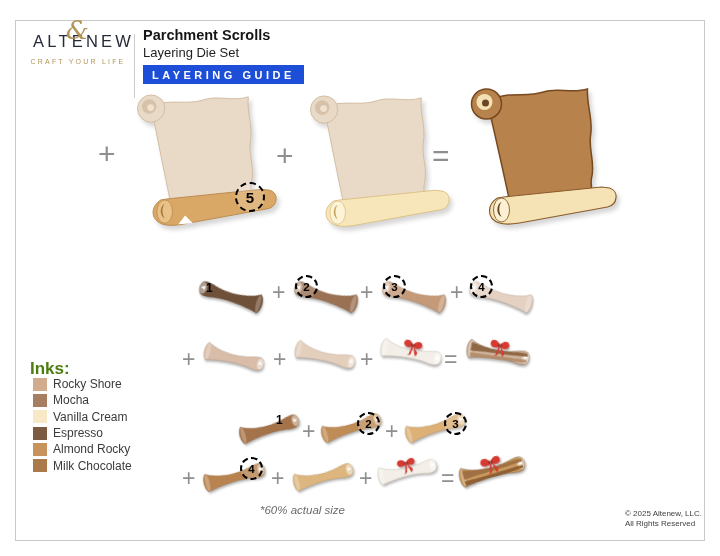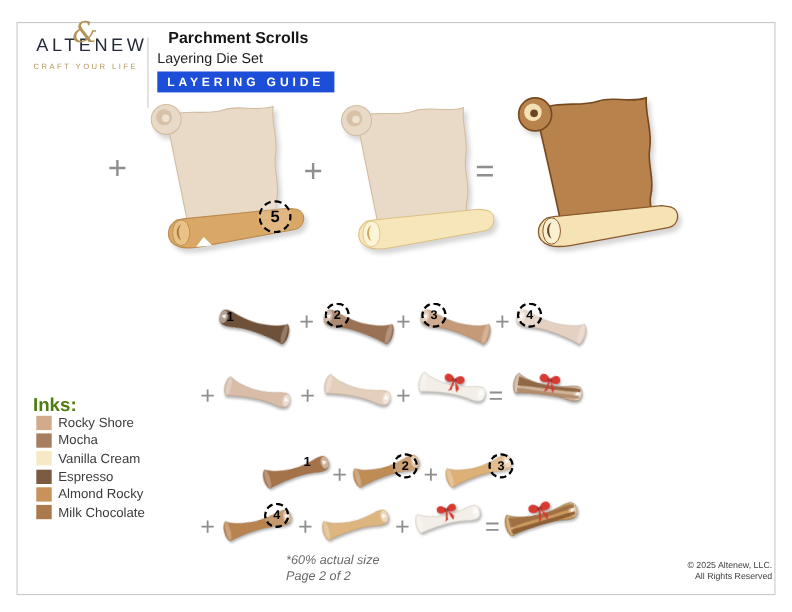--- a/index.html
+++ b/index.html
@@ -7,21 +7,21 @@
   .page { position:relative; width:720px; height:556px; background:#fff; overflow:hidden; }
   .frame { position:absolute; left:15px; top:20px; width:688px; height:519px; border:1px solid #c9c9c9; }
 
   
   .logo { position:absolute; left:22px; top:32px; width:112px; }
   .wordmark { display:flex; justify-content:flex-end; align-items:baseline; font-size:16.5px; letter-spacing:3.2px; color:#252b38; font-weight:400; }
   .ampwrap { position:relative; display:inline-block; }
   .amp { position:absolute; top:-15px; left:-6px; font-family:"DejaVu Serif", serif; font-style:italic; font-size:26px; color:#b29458; line-height:1; }
   .tagline { margin-top:7px; text-align:center; font-size:7px; letter-spacing:2.2px; color:#b29458; }
   .hdr-divider { position:absolute; left:134px; top:34px; width:1px; height:64px; background:#cccccc; }
-  .title { position:absolute; left:153px; top:27px; font-size:14.5px; font-weight:bold; color:#161616; }
+  .title { position:absolute; left:143px; top:27px; font-size:14.5px; font-weight:bold; color:#161616; }
   .subtitle { position:absolute; left:143px; top:45px; font-size:13px; color:#1e1e1e; }
   .black-badge { position:absolute; left:143px; top:65px; background:#1d4ed8; color:#fff; font-size:11px; font-weight:bold; letter-spacing:3.5px; padding:4px 9px 3px 9px; }
 
   
   .op { position:absolute; color:#8f8f8f; font-weight:400; line-height:1; }
   .op.big { font-size:30px; }
   .op.med { font-size:23px; }
 
   
   .bigscroll { position:absolute; filter:drop-shadow(3px 4px 2px rgba(0,0,0,0.16)); }
@@ -41,21 +41,21 @@
 
   
   .inks-heading { position:absolute; left:30px; top:359px; font-size:17px; font-weight:bold; color:#4d7c0f; }
   .legend { position:absolute; left:33px; top:376px; display:flex; flex-direction:column; }
   .legend-item { display:flex; align-items:center; height:16.3px; }
   .swatch { width:14px; height:13px; margin-right:6px; flex:none; }
   .inklabel { font-size:12px; color:#3b3b3b; white-space:nowrap; }
 
   
   .size-note { position:absolute; left:260px; top:503px; width:180px; text-align:left; font-size:11.5px; font-style:italic; color:#6a6a6a; line-height:14px; font-family:"Liberation Sans", sans-serif; }
-  .copyright { position:absolute; right:18px; top:509px; text-align:right; font-size:8px; line-height:10px; color:#3d3d3d; }
+  .copyright { position:absolute; right:18px; top:509px; font-size:8px; line-height:10px; color:#3d3d3d; }
 </style>
 </head>
 <body>
 
 <div class="page">
   <div class="frame"></div>
 
   <svg width="0" height="0" style="position:absolute" aria-hidden="true">
     <defs>
       <path id="bonebody" d="M7,5 C14,10 26,14 42,16 C56,18 72,17 88,13 C98,10.5 106,8.5 111,11 C117,15 117,29 111,33 C104,37 96,35 88,33.5 C72,31 56,31.5 42,33 C27,34.5 14,37 7,39 C-1,33 -1,11 7,5 Z"></path>
@@ -238,19 +238,18 @@
         <span class="inklabel">Almond Rocky</span>
       </div>
     <div class="legend-item">
         <span class="swatch" style="background: rgb(170, 122, 75);"></span>
         <span class="inklabel">Milk Chocolate</span>
       </div>
   </div>
 
   <div class="size-note">
     <div>*60% actual size</div>
-    <div>Page 2 of 2</div>
   </div>
   <div class="copyright">
     <div>© 2025 Altenew, LLC.</div>
     <div>All Rights Reserved</div>
   </div>
 </div>
 
 </body></html>

